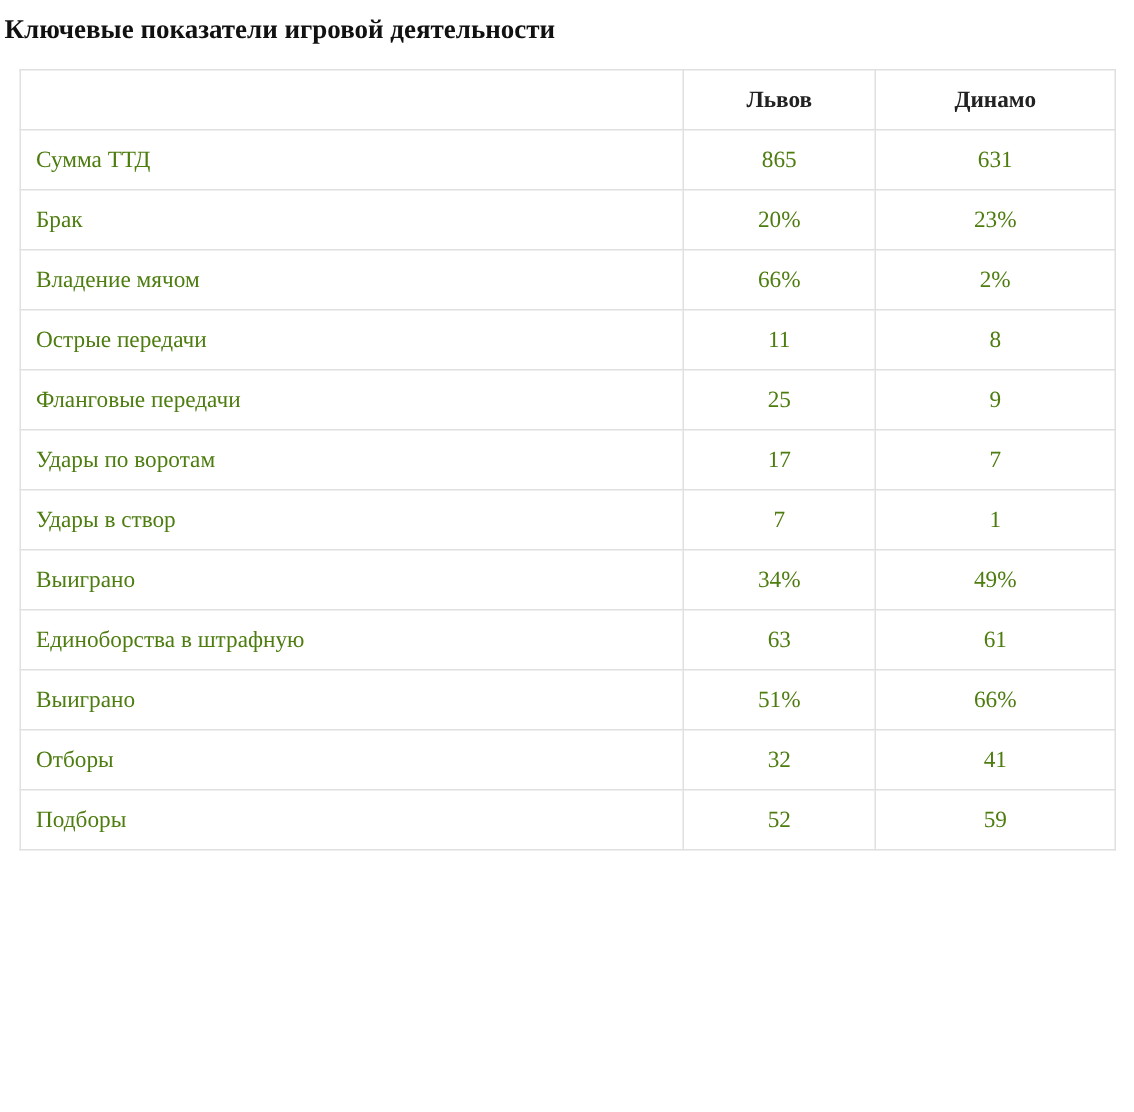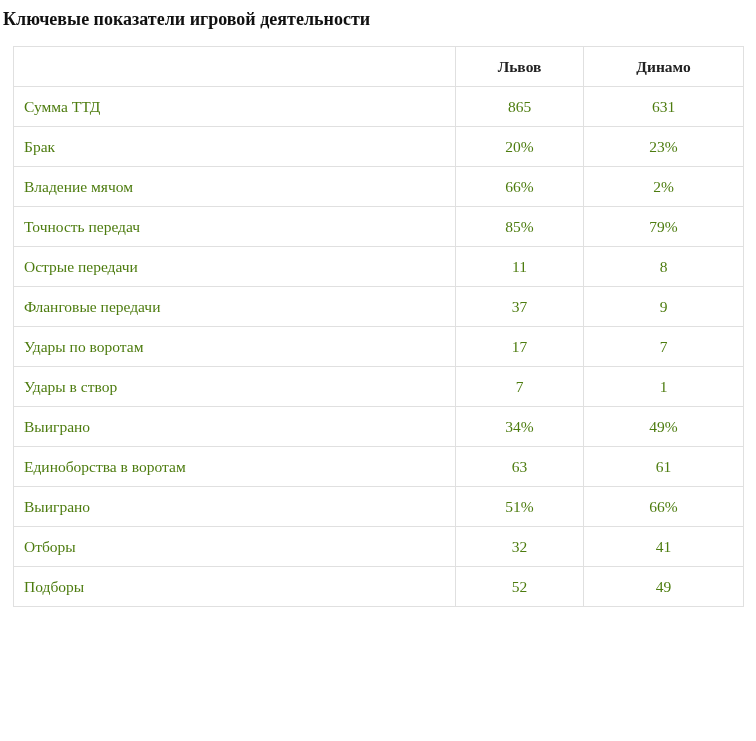--- a/index.html
+++ b/index.html
@@ -86,35 +86,30 @@
     <td class="metric-value">23%</td>
   </tr>
 
   <tr>
     <td class="metric-label">Владение мячом</td>
     <td class="metric-value">66%</td>
     <td class="metric-value">2%</td>
   </tr>
 
 
-  <tr>
-    <td class="metric-label">Точность передач</td>
-    <td class="metric-value">85%</td>
-    <td class="metric-value">79%</td>
-  </tr>
 
   <tr>
     <td class="metric-label">Острые передачи</td>
     <td class="metric-value">11</td>
     <td class="metric-value">8</td>
   </tr>
 
   <tr>
     <td class="metric-label">Фланговые передачи</td>
-    <td class="metric-value">37</td>
+    <td class="metric-value">25</td>
     <td class="metric-value">9</td>
   </tr>
 
   <tr>
     <td class="metric-label">Удары по воротам</td>
     <td class="metric-value">17</td>
     <td class="metric-value">7</td>
   </tr>
 
   <tr>
@@ -124,37 +119,37 @@
   </tr>
 
 
   <tr>
     <td class="metric-label">Выиграно</td>
     <td class="metric-value">34%</td>
     <td class="metric-value">49%</td>
   </tr>
 
   <tr>
-    <td class="metric-label">Единоборства в воротам</td>
+    <td class="metric-label">Единоборства в штрафную</td>
     <td class="metric-value">63</td>
     <td class="metric-value">61</td>
   </tr>
 
   <tr>
     <td class="metric-label">Выиграно</td>
     <td class="metric-value">51%</td>
     <td class="metric-value">66%</td>
   </tr>
 
   <tr>
     <td class="metric-label">Отборы</td>
     <td class="metric-value">32</td>
     <td class="metric-value">41</td>
   </tr>
 
 
   <tr>
     <td class="metric-label">Подборы</td>
     <td class="metric-value">52</td>
-    <td class="metric-value">49</td>
+    <td class="metric-value">59</td>
   </tr>
 </tbody>
 </table>
 
 </body></html>

